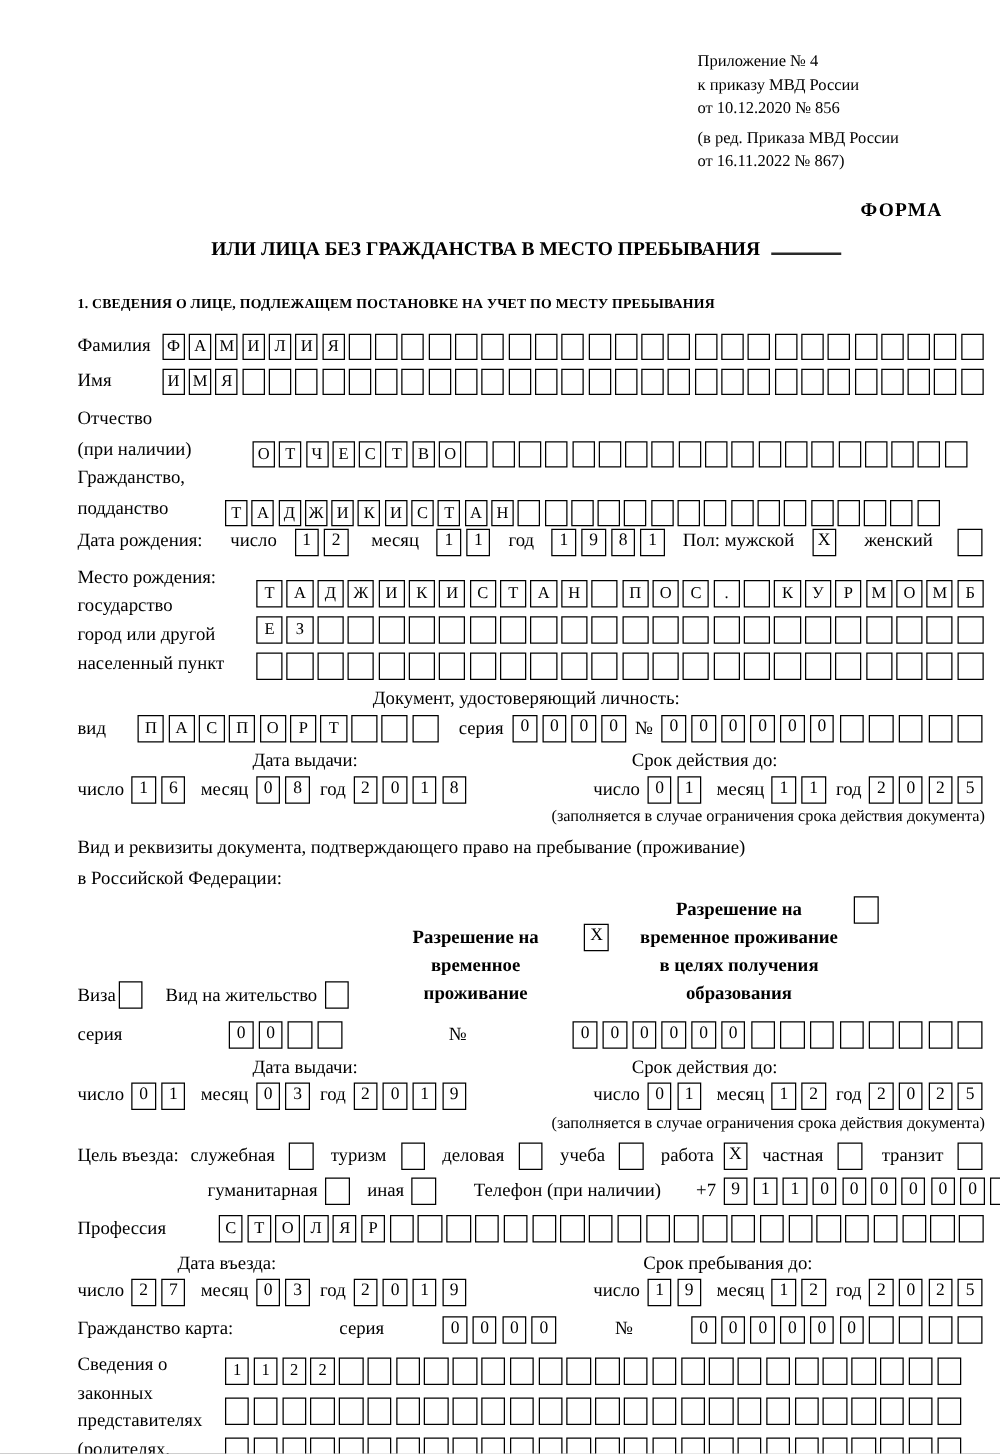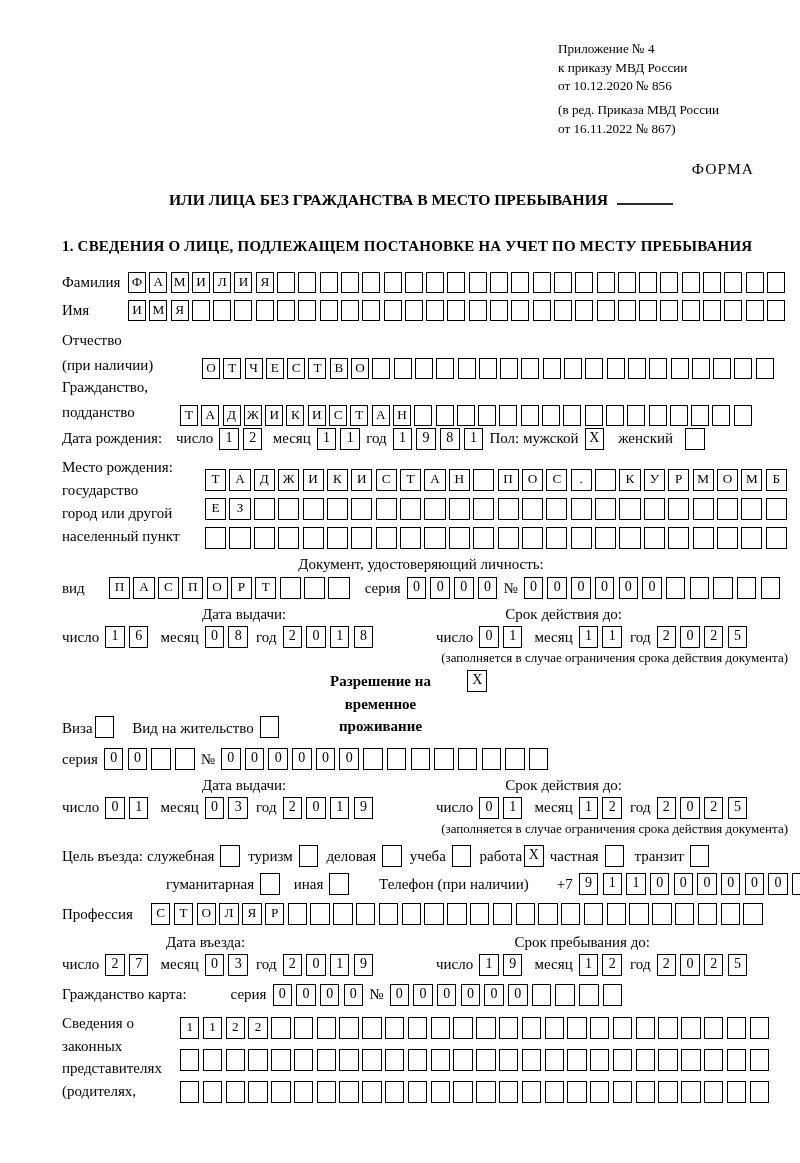--- a/index.html
+++ b/index.html
@@ -4,43 +4,43 @@
 <style>
   html,body{margin:0;padding:0;background:#888;}
   .page{
     width:800px;height:1163px;background:#fff;color:#000;
     font-family:"Liberation Serif","DejaVu Serif",serif;
     font-size:15px;line-height:1.25;box-sizing:border-box;
     padding:40px 10px 10px 62px;overflow:hidden;position:relative;
   }
   .appendix{margin-left:496px;font-size:13.2px;line-height:1.42;}
   .appendix .gap{height:5px;}
-  .forma{font-weight:400;text-align:right;margin:20px 36px 0 0;font-size:15.5px;letter-spacing:1px;}
+  .forma{font-weight:700;text-align:right;margin:20px 36px 0 0;font-size:15.5px;letter-spacing:1px;}
   .title{font-weight:700;text-align:center;font-size:15.6px;line-height:1.6;margin:10px 0 0 -10px;}
   .blank{display:inline-block;width:56px;height:4px;border-bottom:2.2px solid #2a2a2a;margin-left:9px;}
-  .section{font-weight:700;font-size:15px;margin-top:24px;white-space:nowrap;letter-spacing:.2px;}
+  .section{font-weight:700;font-size:11px;margin-top:24px;white-space:nowrap;letter-spacing:.2px;}
   .row{display:flex;align-items:flex-end;}
-  .c{align-items:center;}
+  .c{align-items:center;justify-content:space-between;}
   .lbl{flex:0 0 auto;}
   .boxes{display:inline-flex;flex:0 0 auto;flex-wrap:nowrap;}
   .box{
     box-sizing:border-box;flex:0 0 auto;width:18px;height:21px;
     border:1.6px solid #000;margin-right:3.3px;text-align:center;
     font-size:13.2px;line-height:17px;background:#fff;
   }
   .box-w{width:21.2px;height:22px;line-height:18px;margin-right:3.2px;}
   .box-m{width:19.4px;height:22px;line-height:18px;margin-right:3.4px;}
   .box-d{width:19.5px;height:22px;line-height:18px;margin-right:4.2px;font-size:14px;}
   .lblcol{display:flex;flex-direction:column;flex:0 0 auto;}
   .rowscol{display:flex;flex-direction:column;}
   .docheader{font-weight:400;text-align:center;margin:6px 0 4px -10px;font-size:15px;}
   .heads{display:flex;margin-top:6px;}
   .heads .h1{margin-left:140px;}
   .heads .h2{margin-left:auto;margin-right:168px;}
-  .heads2 .h1{margin-left:104px;text-align:right;}
+  .heads2 .h1{margin-left:80px;text-align:right;}
   .heads2 .h2{margin-left:auto;margin-right:140px;}
   .dgroup{display:inline-flex;align-items:center;flex:0 0 auto;}
   .dl{margin-right:6px;flex:0 0 auto;}
   .noter{text-align:right;font-size:13px;margin-top:2px;padding-right:2px;}
   .optxt{text-align:center;line-height:1.5;display:inline-block;font-weight:bold;}
   .mt2{margin-top:2px;}.mt4{margin-top:4px;}.mt6{margin-top:6px;}
   .mt7{margin-top:7px;}.mt8{margin-top:8px;}.mt10{margin-top:10px;}
   .mt16{margin-top:16px;}
 </style>
 </head>
@@ -407,37 +407,45 @@
       <span class="boxes">
           <span class="box box-d">2</span>
           <span class="box box-d">0</span>
           <span class="box box-d">2</span>
           <span class="box box-d">5</span>
         </span>
     </span>
   </div>
   <div class="noter">(заполняется в случае ограничения срока действия документа)</div>
 
+  <div class="mt8">Вид и реквизиты документа, подтверждающего право на пребывание (проживание)</div>
+  <div class="mt6">в Российской Федерации:</div>
   <div class="row mt4">
     <span class="dgroup" style="align-items:flex-start">
       <span class="dl" style="margin-right:2px;padding-top:3px">Виза</span>
       <span class="boxes">
           <span class="box box-d"></span>
         </span>
     </span>
     <span class="dgroup" style="margin-left:14px;align-items:flex-start">
       <span class="dl" style="padding-top:3px">Вид на жительство</span>
       <span class="boxes">
           <span class="box box-d"></span>
         </span>
     </span>
     <span class="dgroup" style="margin-left:18px;align-items:flex-start">
       <span class="optxt" style="width:158px;margin-right:8px">Разрешение на временное проживание</span>
       <span class="boxes">
           <span class="box box-d">X</span>
+        </span>
+    </span>
+    <span class="dgroup" style="margin-left:16px;align-items:flex-start">
+      <span class="optxt" style="width:168px;margin-right:8px">Разрешение на временное проживание в целях получения образования</span>
+      <span class="boxes">
+          <span class="box box-d"></span>
         </span>
     </span>
   </div>
 
   <div class="row c mt10">
     <span class="dl">серия</span>
     <span class="boxes">
         <span class="box box-d">0</span>
         <span class="box box-d">0</span>
         <span class="box box-d"></span>

